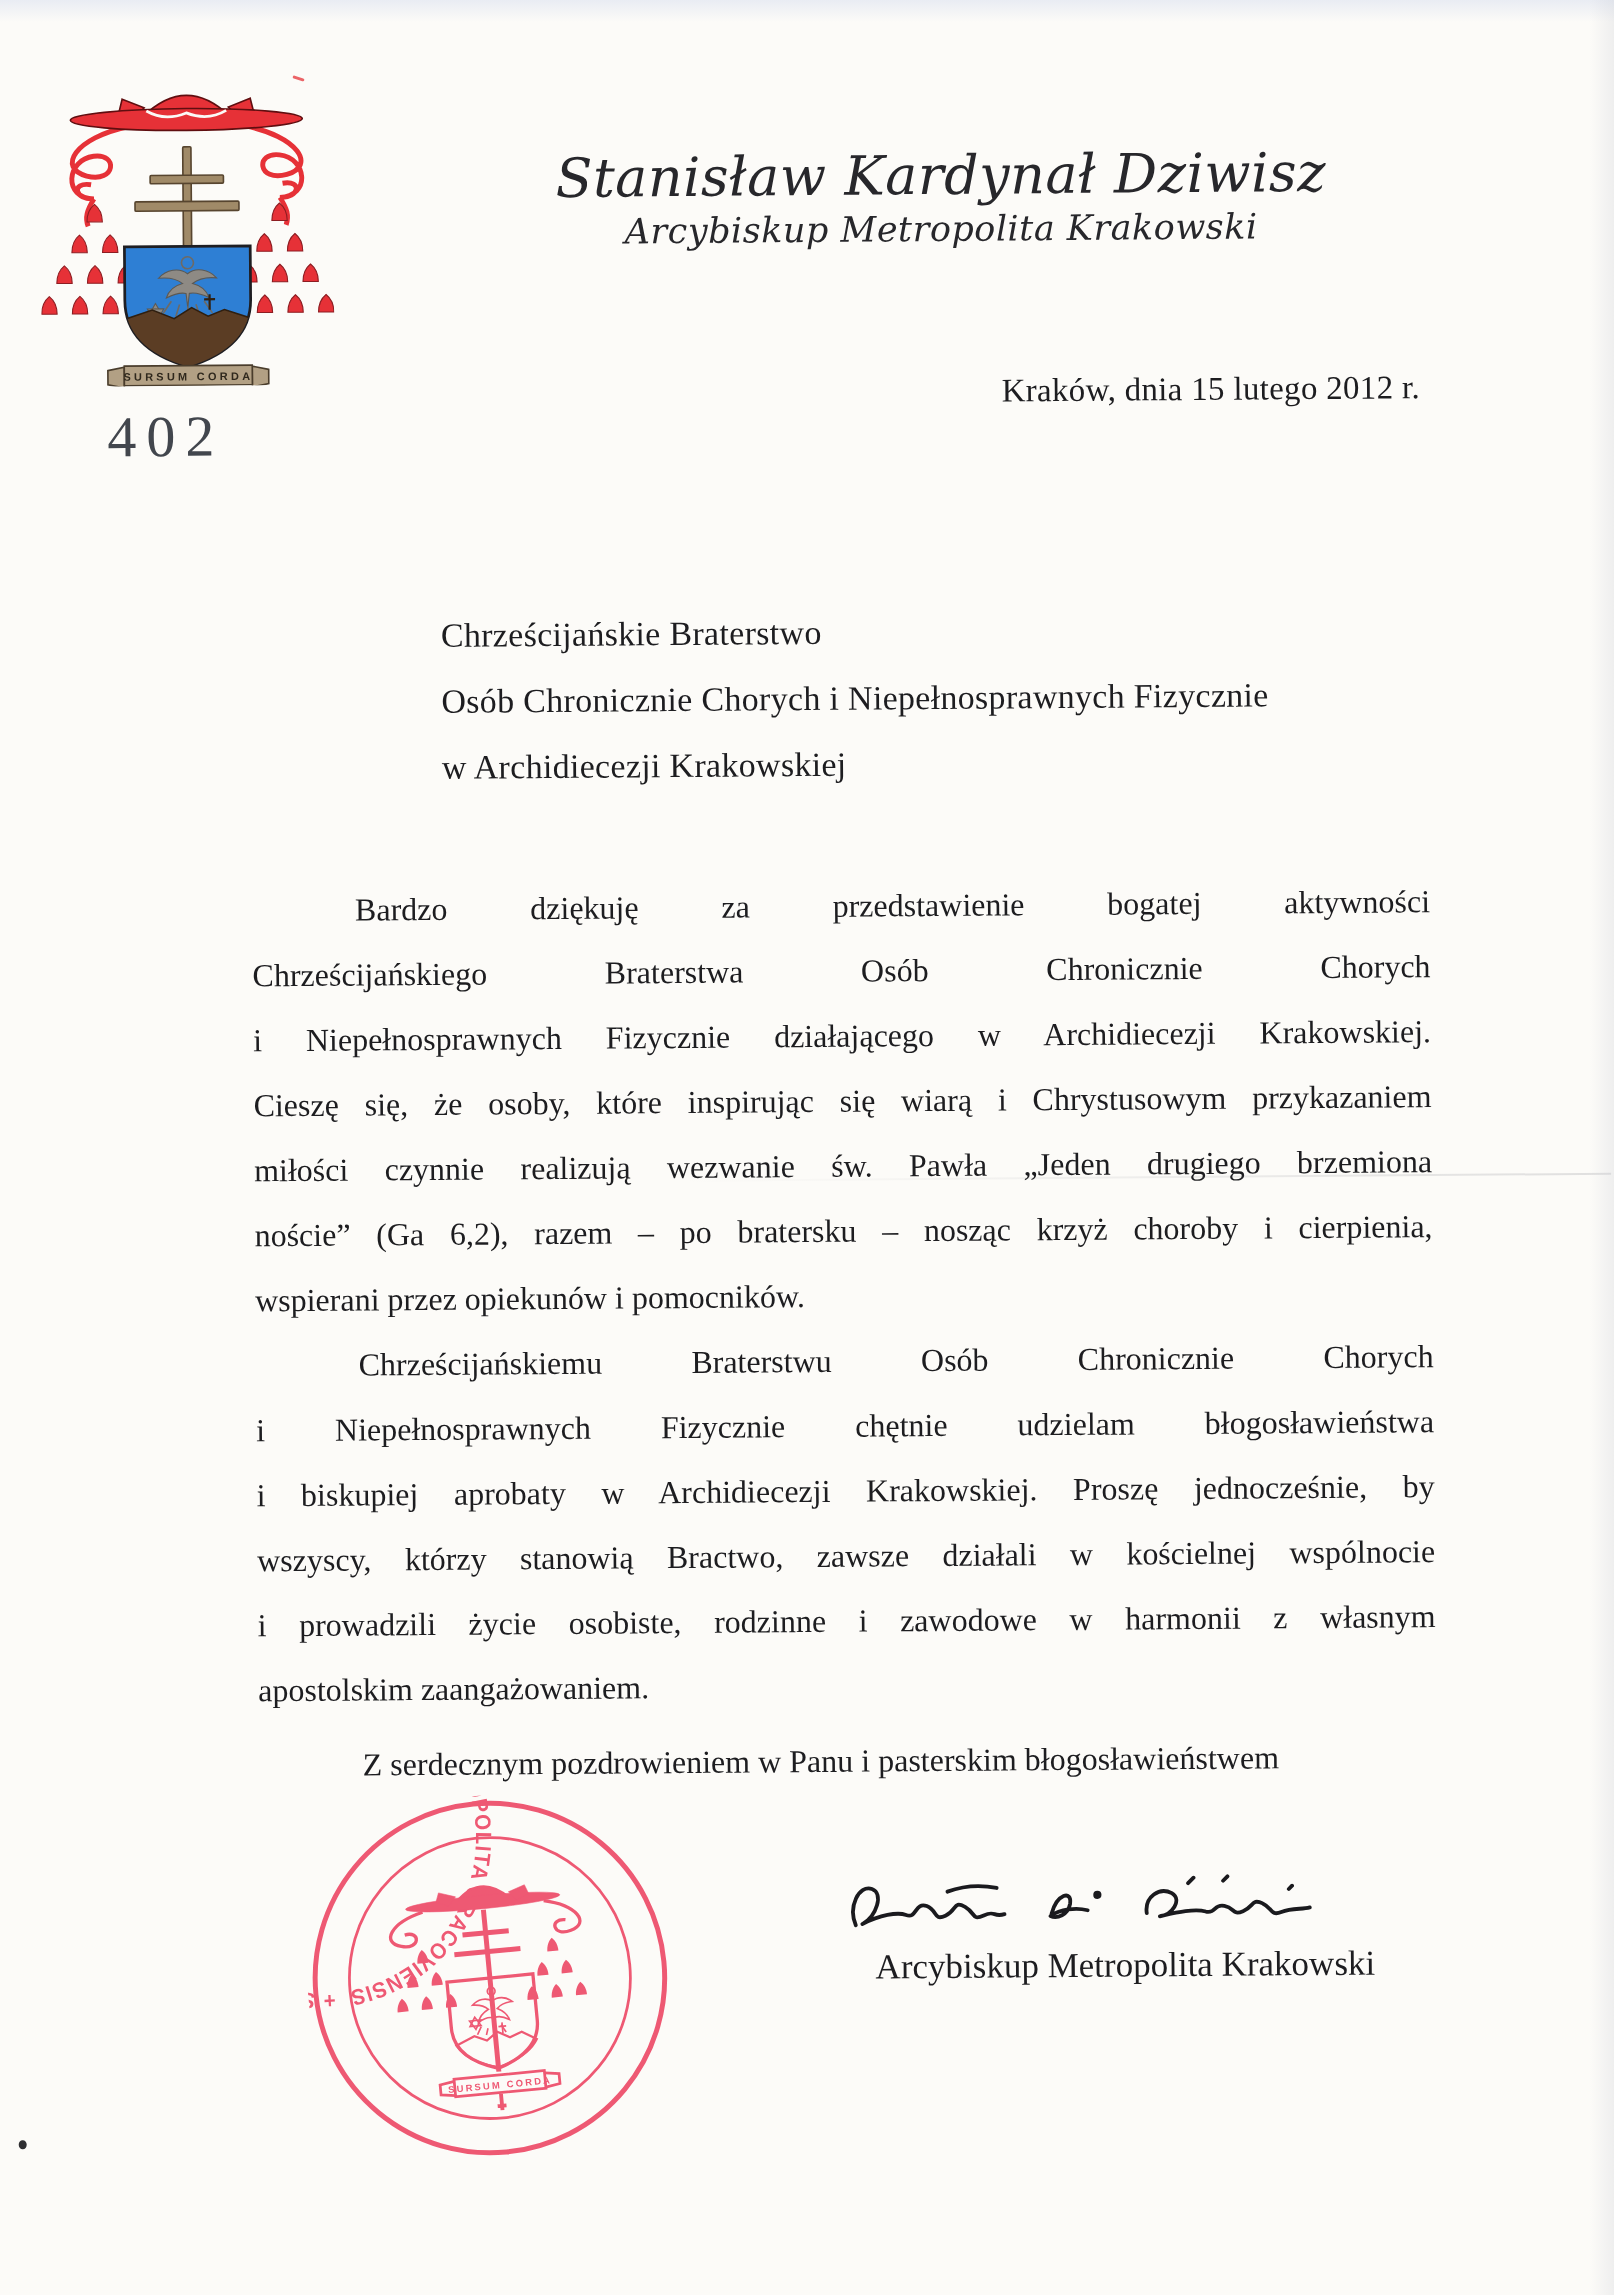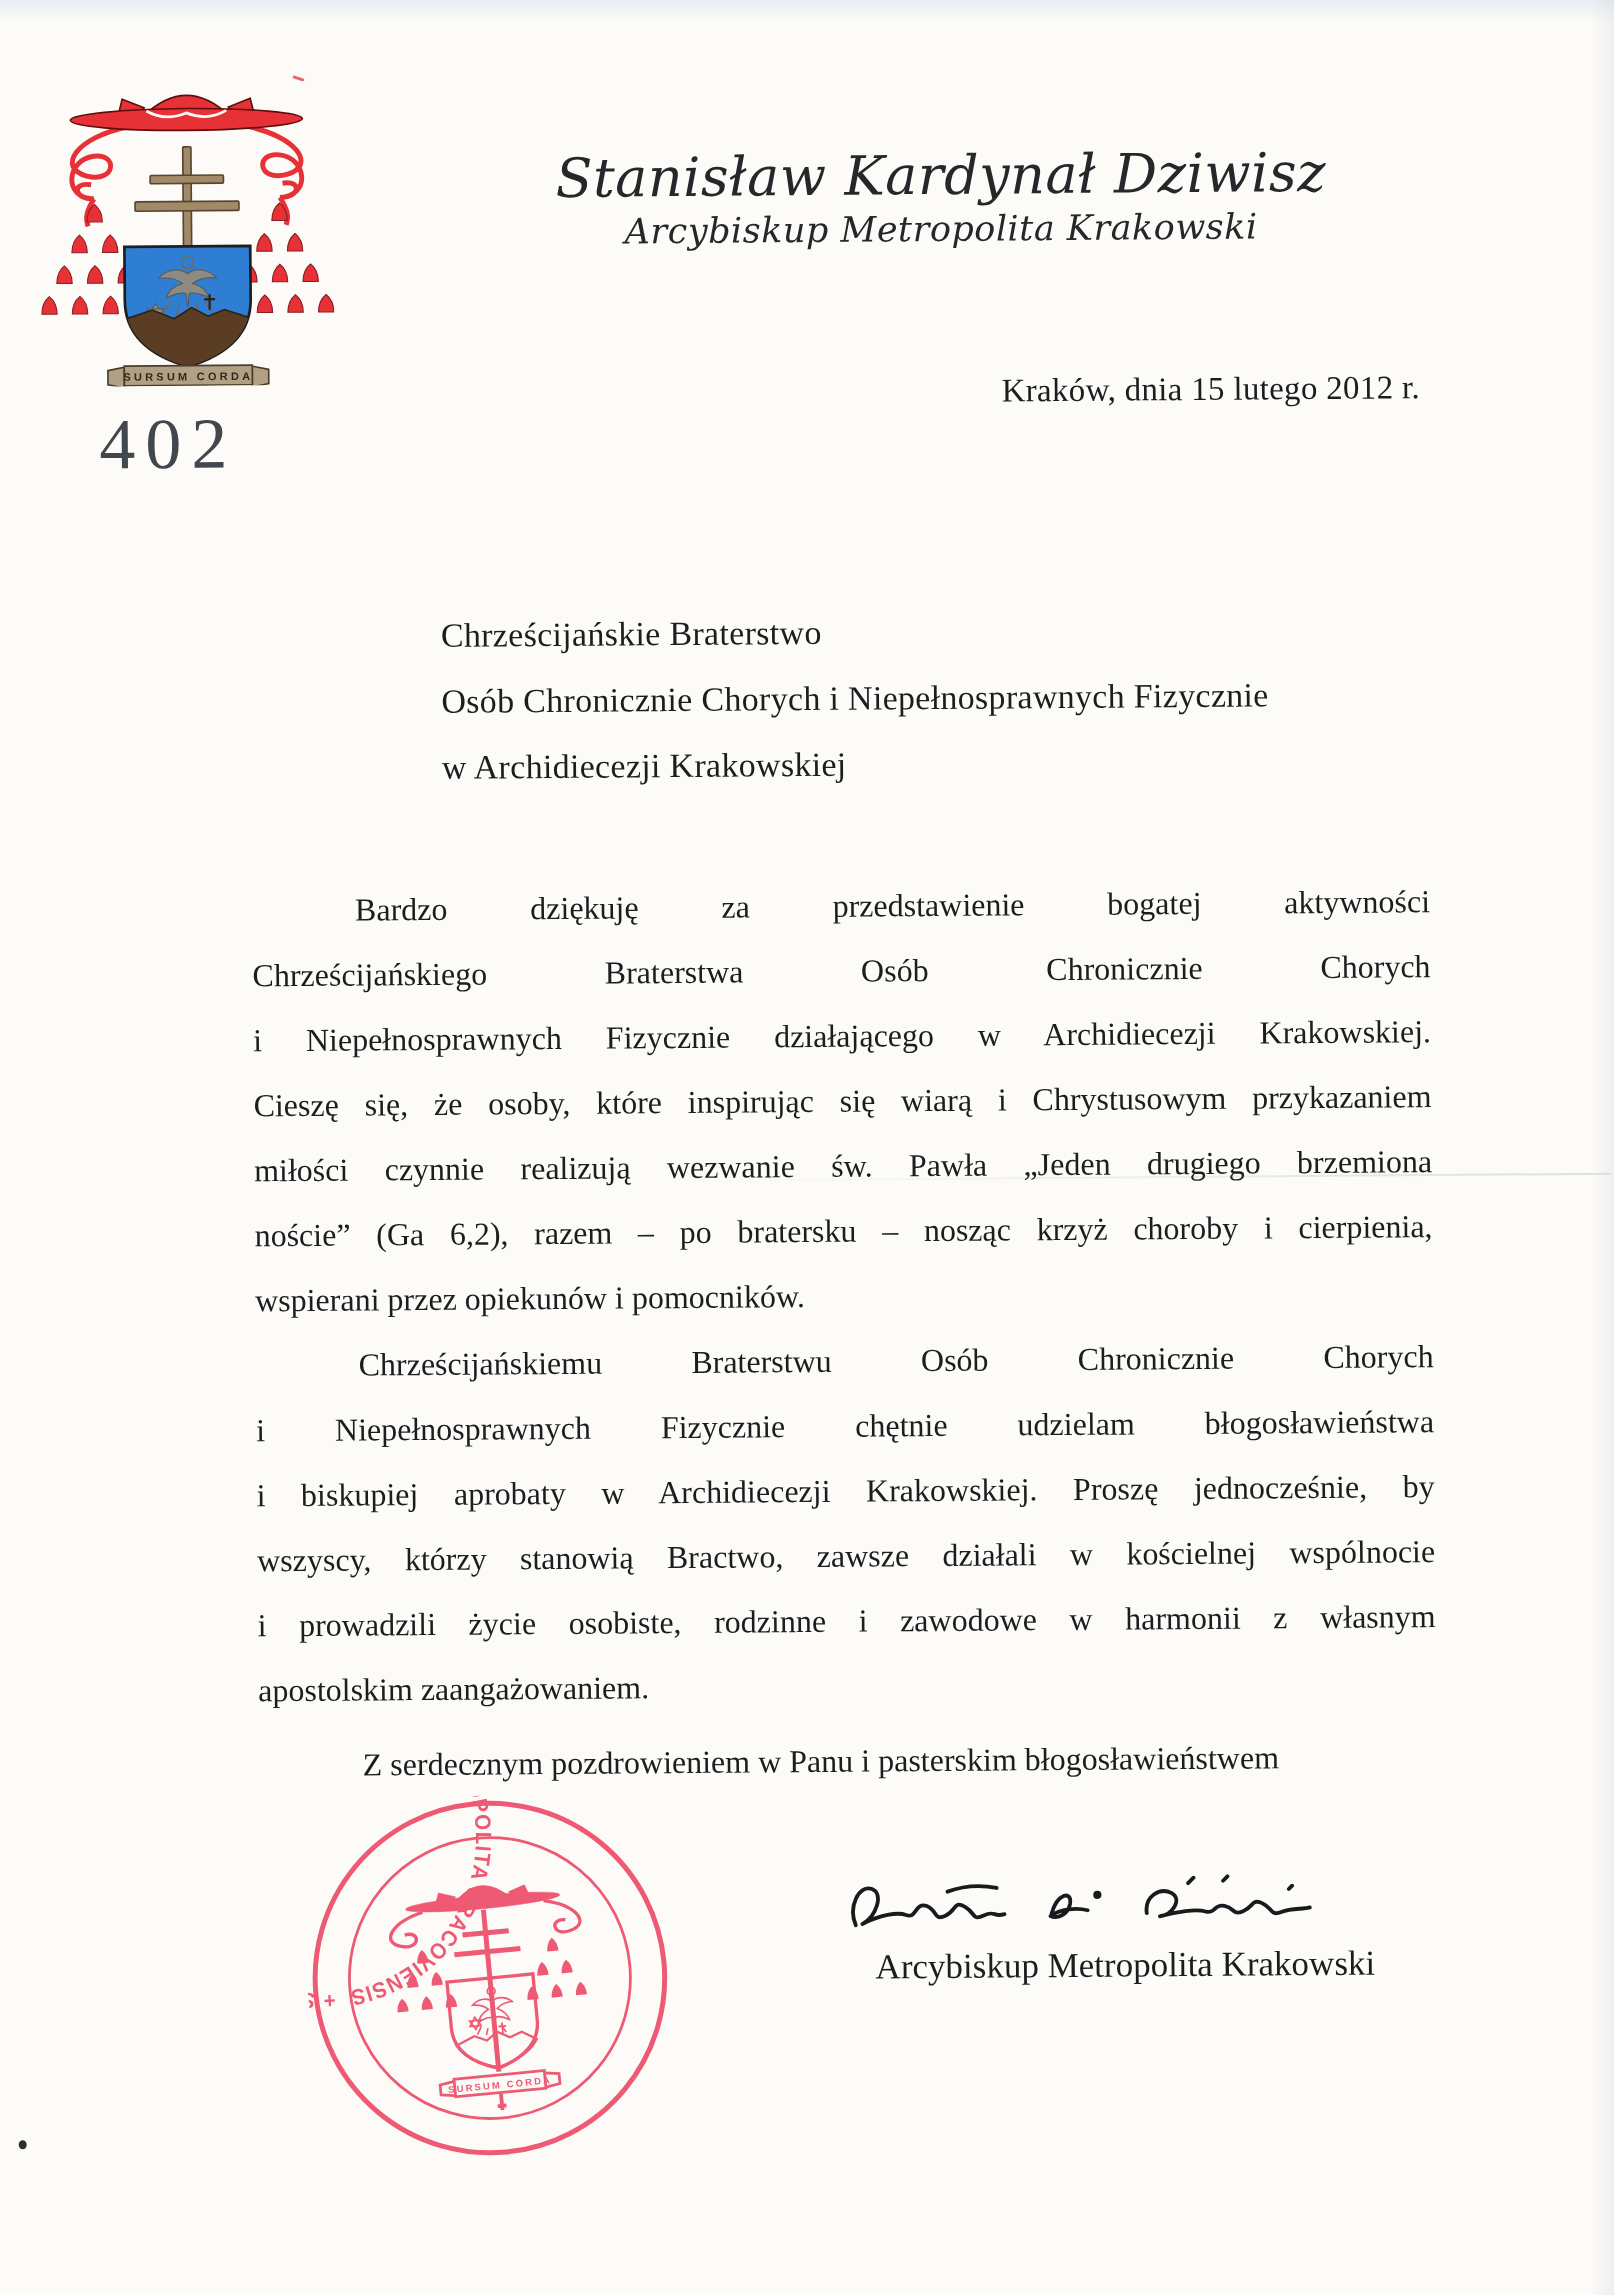--- a/index.html
+++ b/index.html
@@ -22,21 +22,21 @@
   .speck-black{position:absolute;left:10px;top:2134px;width:7.7px;height:8.8px;border-radius:50%;background:#2e2e31;}
   .speck-red{position:absolute;left:300px;top:73px;width:12px;height:3.3px;border-radius:1.6px;background:var(--arms-red);opacity:.75;transform:rotate(18deg);}
   
   .arms{position:absolute;left:47px;top:61px;width:293px;height:320px;}
   .letterhead{position:absolute;left:482px;top:147px;width:931px;text-align:center;color:#27272b;
     font-family:"DejaVu Serif",serif;font-style:italic;}
   .lh-name{font-size:54px;line-height:1.12;letter-spacing:0.5px;}
   .lh-title{font-size:35px;margin-top:2.2px;letter-spacing:0.5px;}
   .dateline{position:absolute;left:866px;top:374px;width:559px;text-align:right;
     font-size:33px;color:var(--ink);letter-spacing:0.3px;}
-  .refnum{position:absolute;left:104px;top:398px;font-size:72px;letter-spacing:10px;
+  .refnum{position:absolute;left:112px;top:398px;font-size:58px;letter-spacing:10px;
     color:var(--number-gray);}
   
   .recipient{position:absolute;left:444px;top:600px;font-size:34px;line-height:66px;
     color:var(--ink);letter-spacing:0.3px;}
   
   .para{position:absolute;left:253px;width:1178px;font-size:32px;color:var(--ink);}
   .para .bl{height:65px;line-height:65px;}
   .jline{text-align:justify;text-align-last:justify;}
   .lline{text-align:left;}
   .indent{text-indent:103px;}

